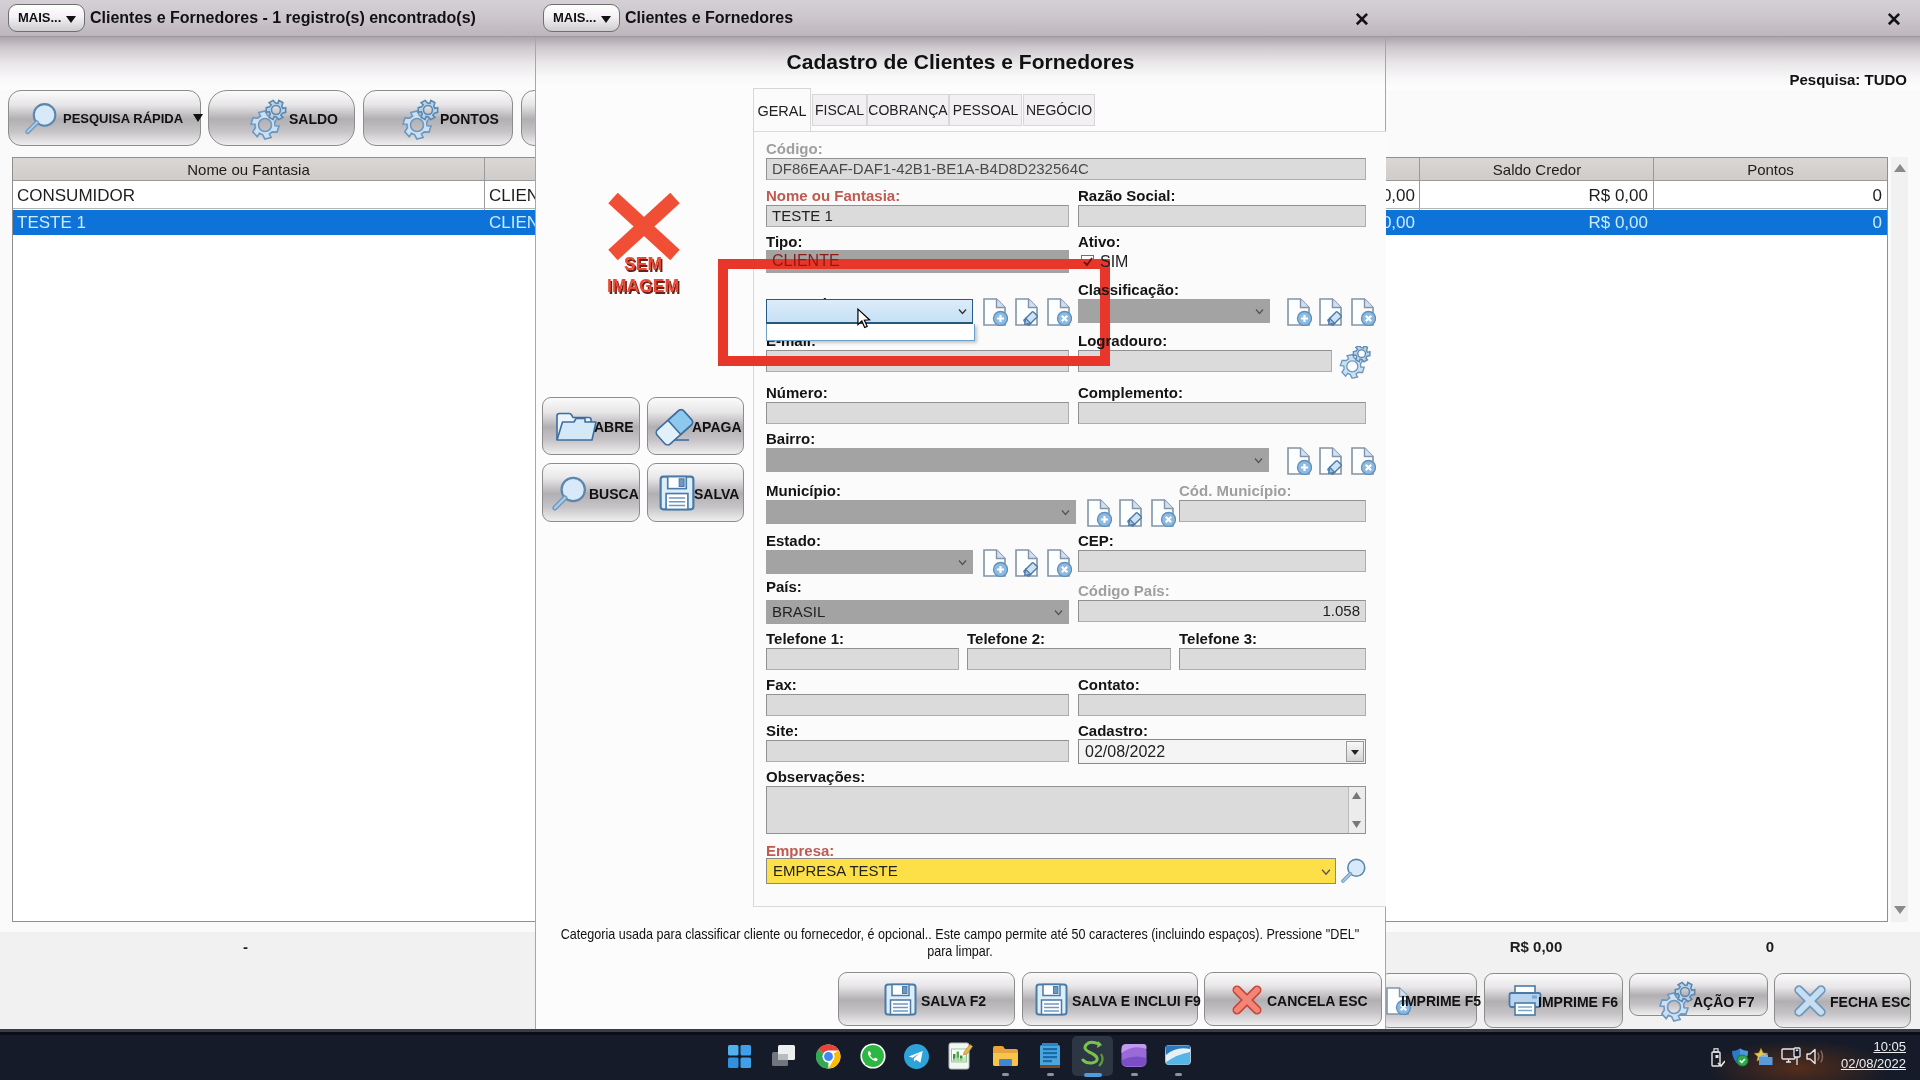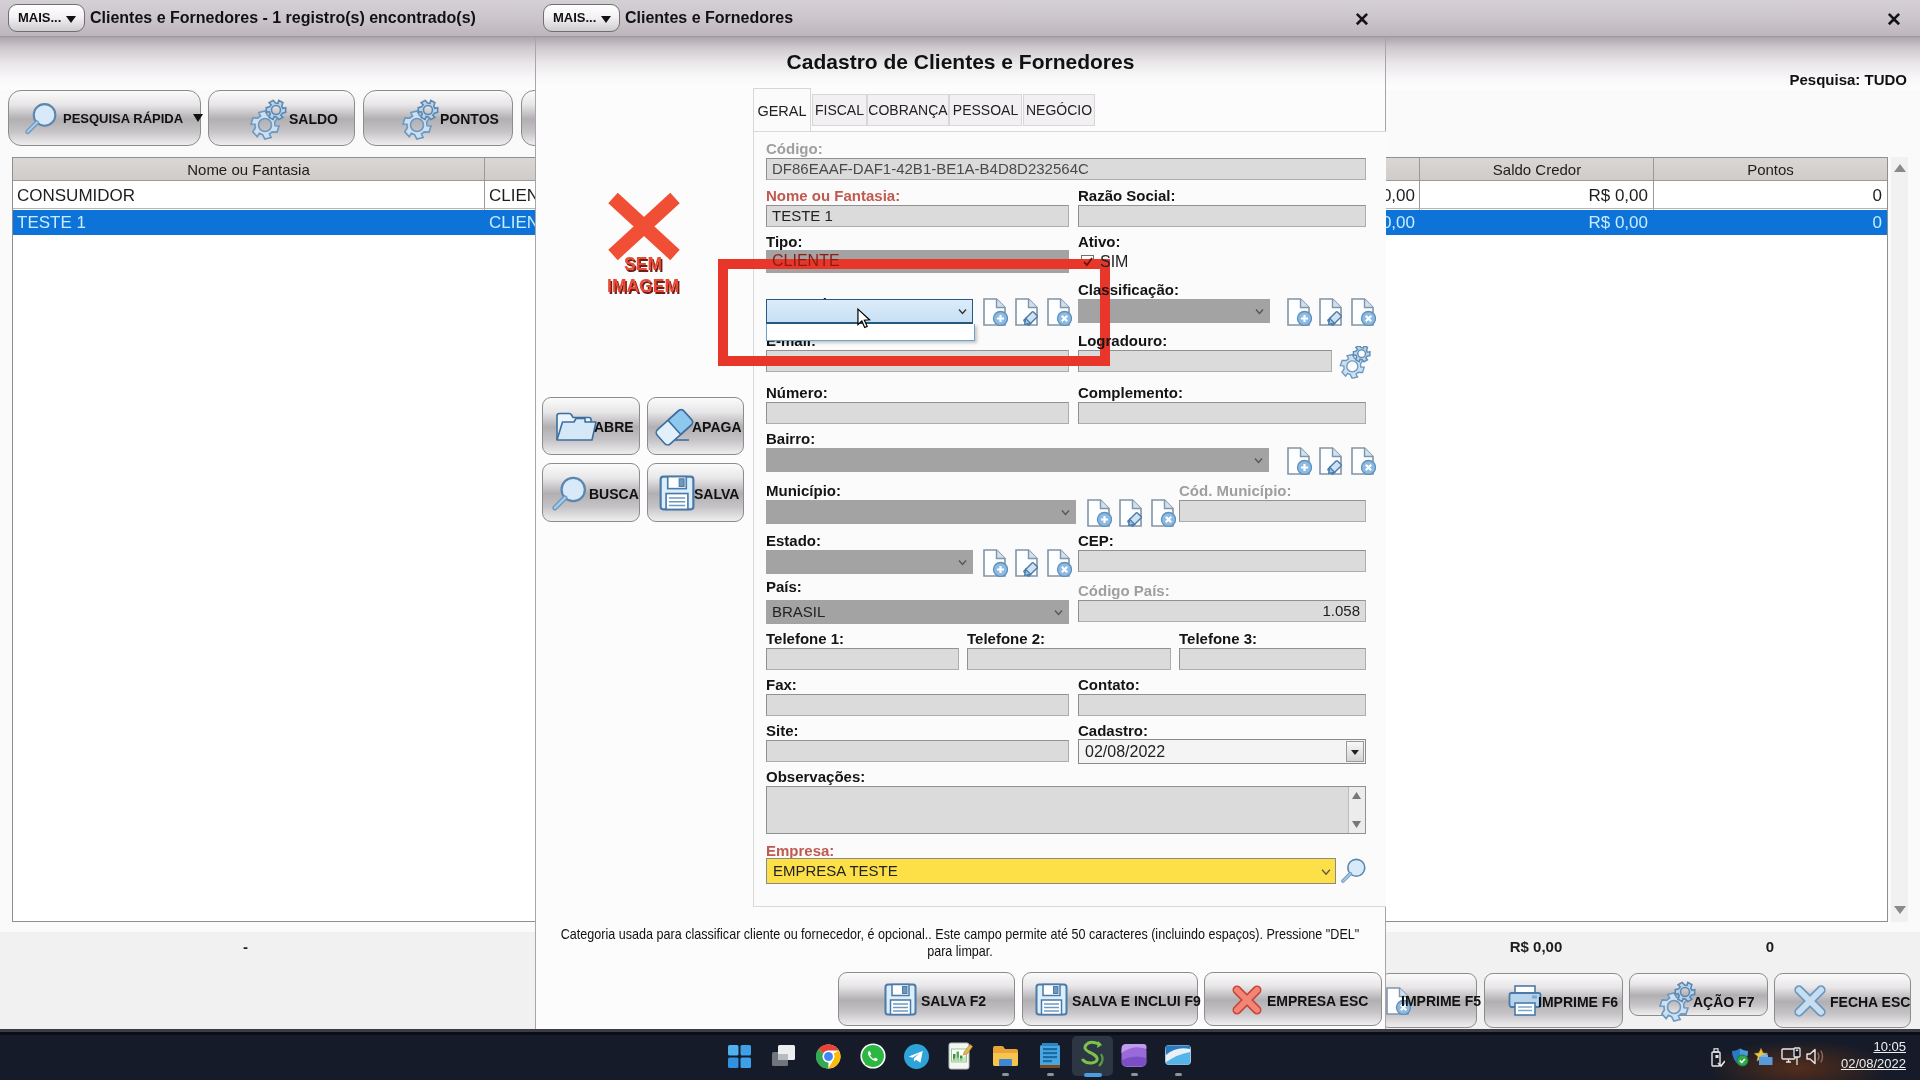--- a/index.html
+++ b/index.html
@@ -115,21 +115,21 @@
   <div class="xclose" style="left:1886px;top:8px;">✕</div>
   <div class="wtitle" style="left:1700px;top:71px;width:207px;font-size:15px;text-align:right;white-space:nowrap;">Pesquisa: TUDO</div>
 
   <div class="gbtn" style="left:8px;top:90px;width:193px;height:56px;border-radius:13px;">
     <svg class="icn" style="left:15px;top:9px;" width="37" height="38" viewBox="0 0 36 34">
         <use href="#g-mag"></use>
       </svg>
     <span class="cap" style="left:54px;top:20px;font-size:13px;">PESQUISA RÁPIDA</span>
     <span style="position:absolute;left:184px;top:23px;width:0;height:0;border-left:5.5px solid transparent;border-right:5.5px solid transparent;border-top:8px solid #111;"></span>
   </div>
-  <div class="gbtn" style="left:208px;top:90px;width:147px;height:56px;border-radius:12px;">
+  <div class="gbtn" style="left:208px;top:90px;width:147px;height:56px;border-radius:19px;">
     <svg class="icn" style="left:36px;top:8px;" width="42" height="41" viewBox="0 0 42 41">
         <use href="#g-gearpair"></use>
       </svg>
     <span class="cap" style="left:80px;top:20px;">SALDO</span>
   </div>
   <div class="gbtn" style="left:363px;top:90px;width:150px;height:56px;border-radius:13px;">
     <svg class="icn" style="left:33px;top:8px;" width="42" height="41" viewBox="0 0 42 41">
         <use href="#g-gearpair"></use>
       </svg>
     <span class="cap" style="left:76px;top:20px;">PONTOS</span>
@@ -451,21 +451,21 @@
   <div class="gbtn" style="left:486px;top:972px;width:176px;height:54px;">
     <svg class="icn" style="left:12px;top:10px;" width="33" height="33" viewBox="0 0 33 33">
         <use href="#g-floppy"></use>
       </svg>
     <span class="cap" style="left:49px;top:20px;">SALVA E INCLUI F9</span>
   </div>
   <div class="gbtn" style="left:668px;top:972px;width:178px;height:54px;">
     <svg class="icn" style="left:26px;top:11px;" width="32" height="32" viewBox="0 0 32 32">
         <use href="#g-redx"></use>
       </svg>
-    <span class="cap" style="left:62px;top:20px;">EMPRESA ESC</span>
+    <span class="cap" style="left:62px;top:20px;">CANCELA ESC</span>
   </div>
 </div>
 
 <div class="abs" style="left:0;top:1029px;width:1920px;height:3px;background:#3a3d44;"></div>
 <div id="taskbar" class="abs" style="left:0;top:1032px;width:1920px;height:48px;background:#151b28;">
   <div class="abs" style="left:0;top:0;width:1920px;height:3px;background:#0b0e17;"></div>
   <div class="abs" style="left:1650px;top:0px;width:270px;height:48px;background:radial-gradient(ellipse 130px 40px at 55% 75%, rgba(170,70,10,0.42), rgba(170,70,10,0) 70%);"></div>
   <div id="ticons">
 
     <svg class="abs" style="left:728px;top:13px;" width="23" height="23" viewBox="0 0 23 23">

